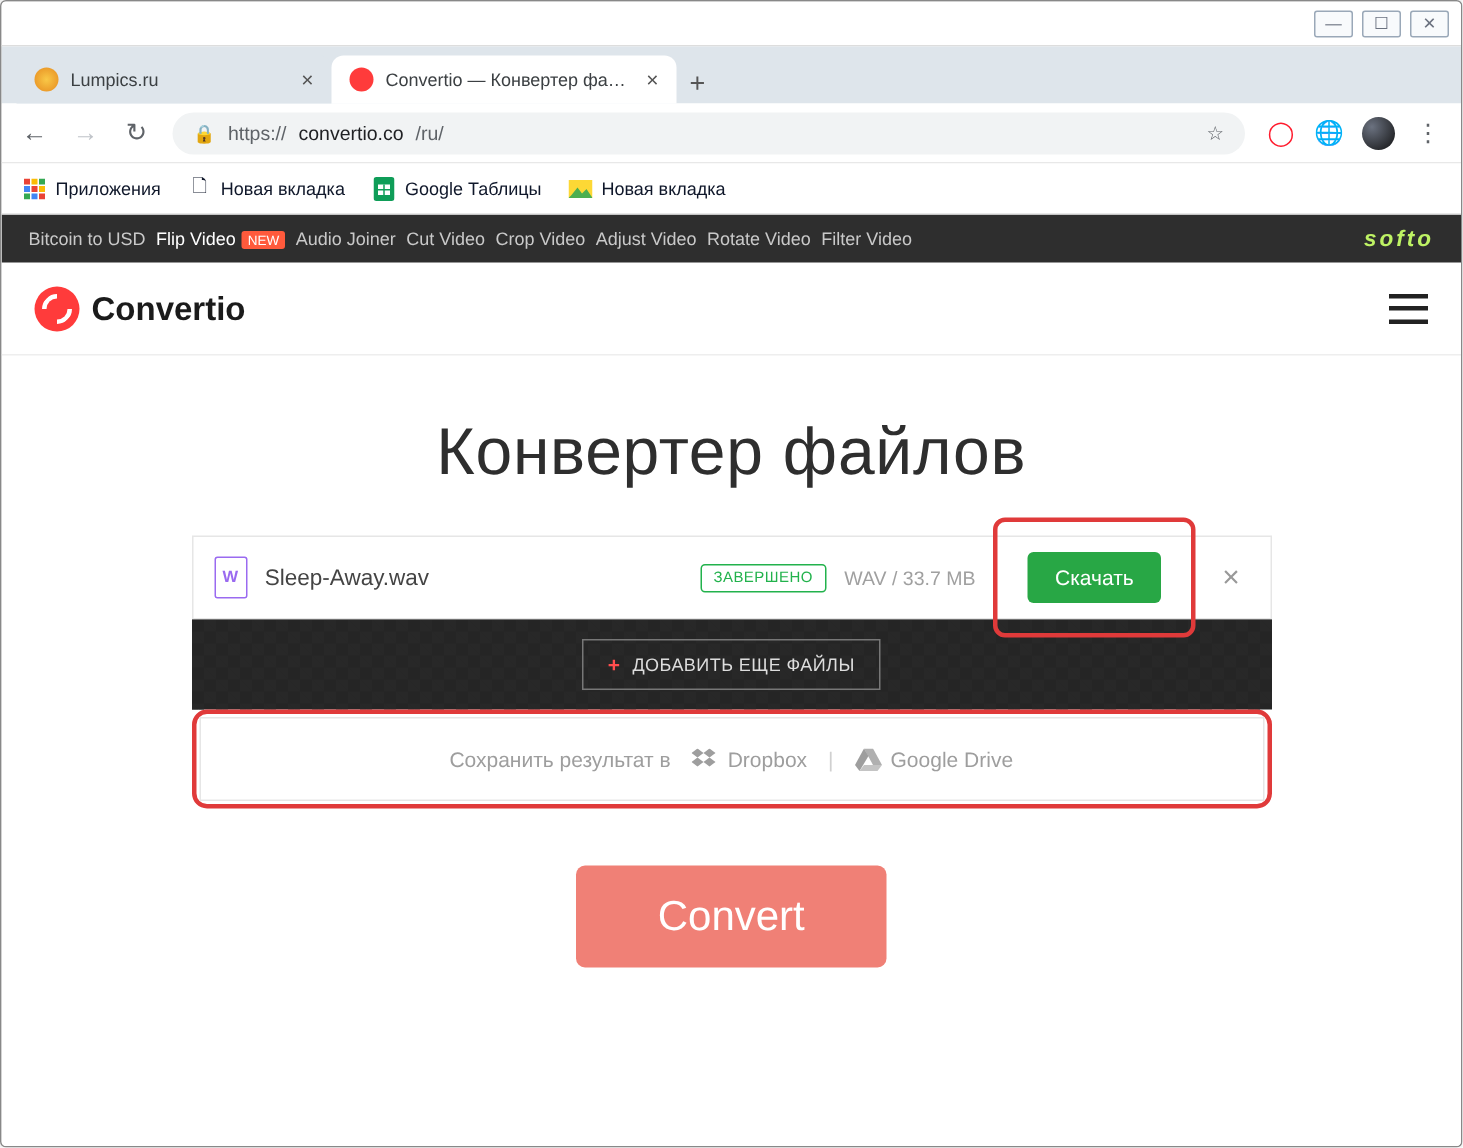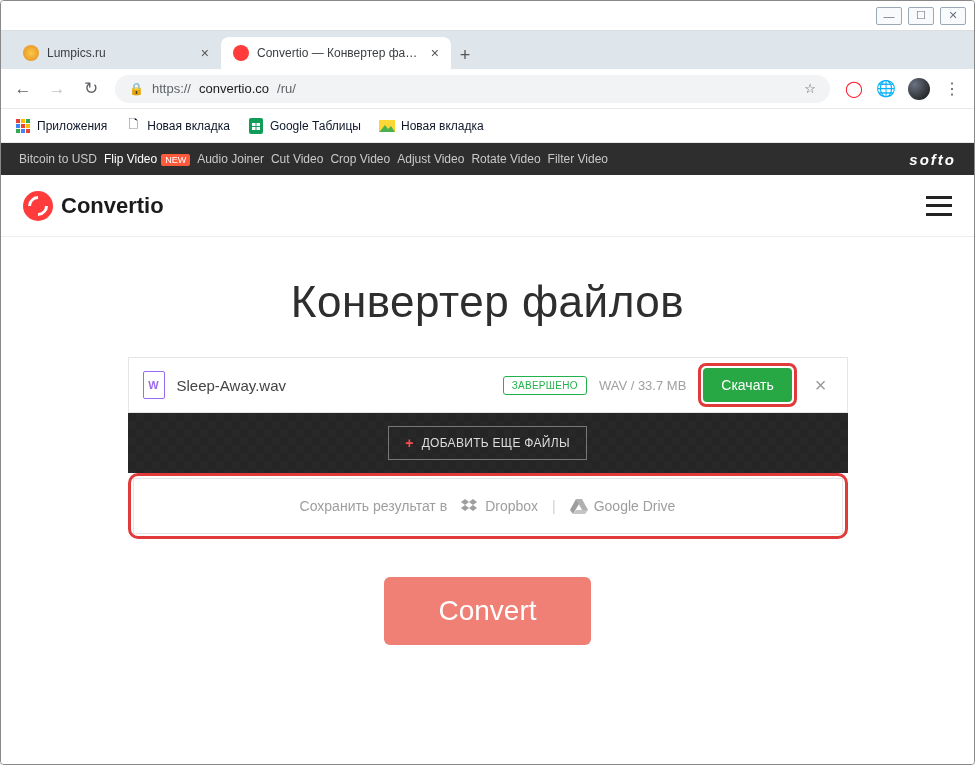--- a/index.html
+++ b/index.html
@@ -24,32 +24,32 @@
 .ricons { display: flex; align-items: center; gap: 12px; }
 .ricon { width: 20px; height: 20px; display: flex; align-items: center; justify-content: center; cursor: pointer; color: #5f6368; font-size: 16px; }
 .avatar { width: 22px; height: 22px; border-radius: 50%; background: radial-gradient(circle at 30% 30%, #6b7280, #111); }
 .bkbar { height: 34px; background: #fff; display: flex; align-items: center; padding: 0 14px; gap: 18px; font-size: 12px; color: #0f172a; border-bottom: 1px solid #e8e8e8; }
 .bkitem { display: flex; align-items: center; gap: 6px; cursor: pointer; }
 .bkic { width: 16px; height: 16px; display: flex; align-items: center; justify-content: center; }
 .content { flex: 1; overflow: auto; background: #fff; display: flex; flex-direction: column; }
 .softobar { height: 32px; background: #2e2e2e; color: #c9c9c9; display: flex; align-items: center; padding: 0 18px; font-size: 12px; gap: 7px; }
 .softobar .badge { background: #ff5a3c; color: #fff; font-size: 9px; padding: 1px 4px; border-radius: 2px; margin-left: 4px; }
 .softobar .grow { flex: 1; }
-.softolbl { font-weight: 700; letter-spacing: 2px; color: #ffffff; font-size: 15px; font-style: italic; }
+.softolbl { font-weight: 700; letter-spacing: 2px; color: #bef264; font-size: 15px; font-style: italic; }
 .header { height: 62px; display: flex; align-items: center; justify-content: space-between; padding: 0 22px; border-bottom: 1px solid #eee; }
 .logo { display: flex; align-items: center; gap: 8px; font-size: 22px; font-weight: 700; color: #1b1b1b; }
 .logomark { width: 30px; height: 30px; border-radius: 50%; background: #ff3b3b; position: relative; display: flex; align-items: center; justify-content: center; }
 .logomark::before { content: ""; width: 14px; height: 14px; border: 3px solid #fff; border-top-color: transparent; border-bottom-color: transparent; border-radius: 50%; transform: rotate(45deg); }
 .hamb { width: 26px; height: 20px; cursor: pointer; display: flex; flex-direction: column; justify-content: space-between; }
 .hamb span { height: 3px; background: #222; display: block; }
 .hero { text-align: center; padding: 40px 0 30px; }
 .hero h1 { font-size: 44px; font-weight: 400; color: #2e2e2e; letter-spacing: 0.5px; }
 .panel { width: 720px; margin: 0 auto; background: #fff; }
 .filerow { height: 56px; border: 1px solid #e6e6e6; display: flex; align-items: center; padding: 0 14px; gap: 12px; }
-.hlred { border: 3px solid #e03a3a; border-radius: 8px; padding: 2px; }
+.hlred { border: 3px solid #e03a3a; border-radius: 8px; padding: 20px; }
 .fileic { width: 22px; height: 28px; border: 1.5px solid #9a6af0; border-radius: 2px; position: relative; display: flex; align-items: center; justify-content: center; color: #9a6af0; font-size: 11px; font-weight: 700; }
 .filename { font-size: 15px; color: #444; flex: 1; }
 .statuspill { border: 1px solid #22b24c; color: #22b24c; font-size: 10px; padding: 3px 8px; border-radius: 3px; letter-spacing: 0.3px; }
 .fileinfo { color: #a0a0a0; font-size: 13px; }
 .dlbtn { background: #28a745; color: #fff; padding: 9px 18px; border-radius: 4px; font-size: 14px; cursor: pointer; border: none; }
 .xbtn { color: #999; font-size: 20px; cursor: pointer; padding: 0 6px; }
 .darkbar { height: 60px; background: #252525; background-image: linear-gradient(45deg, #282828 25%, transparent 25%, transparent 75%, #282828 75%), linear-gradient(45deg, #282828 25%, transparent 25%, transparent 75%, #282828 75%); background-size: 16px 16px; background-position: 0 0, 8px 8px; display: flex; align-items: center; justify-content: center; }
 .addbtn { border: 1px solid #777; color: #ddd; background: transparent; padding: 8px 16px; font-size: 12px; letter-spacing: 0.3px; cursor: pointer; display: flex; align-items: center; gap: 8px; }
 .addbtn .plus { color: #ff4d4d; font-size: 14px; font-weight: 700; }
 .saveopts { height: 56px; border: 1px solid #e6e6e6; border-top: none; display: flex; align-items: center; justify-content: center; gap: 14px; font-size: 14px; color: #9e9e9e; }

